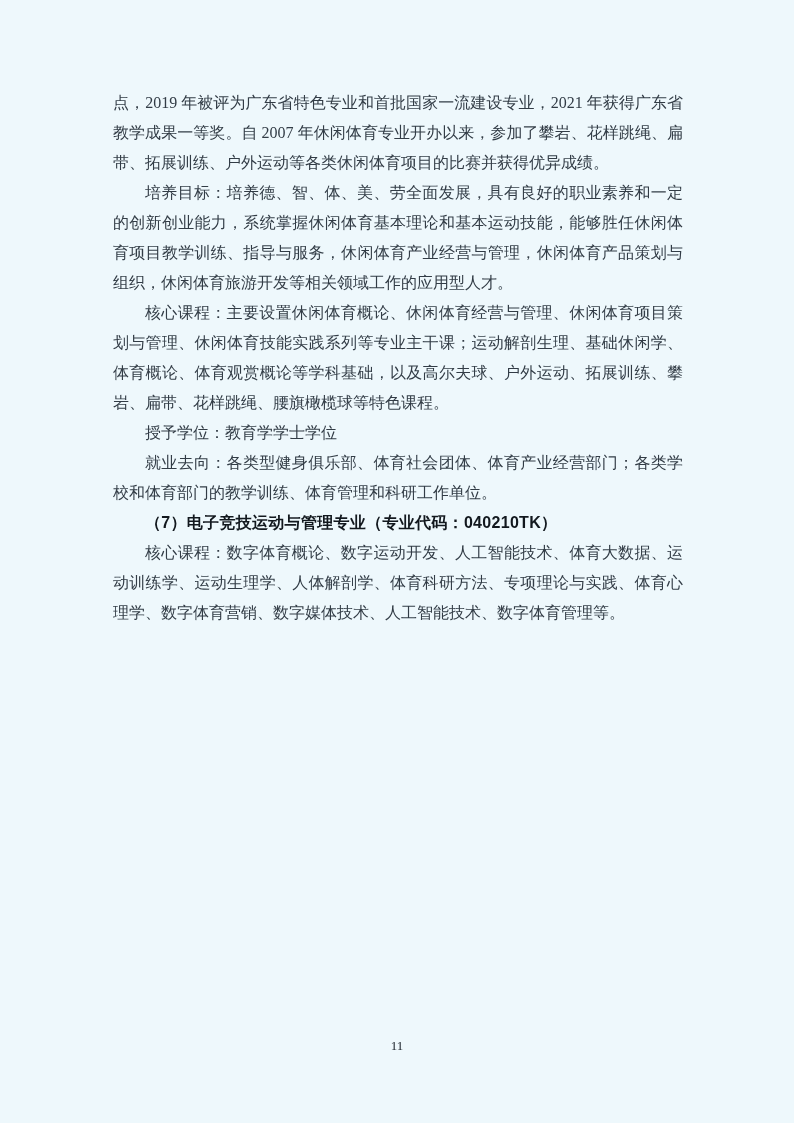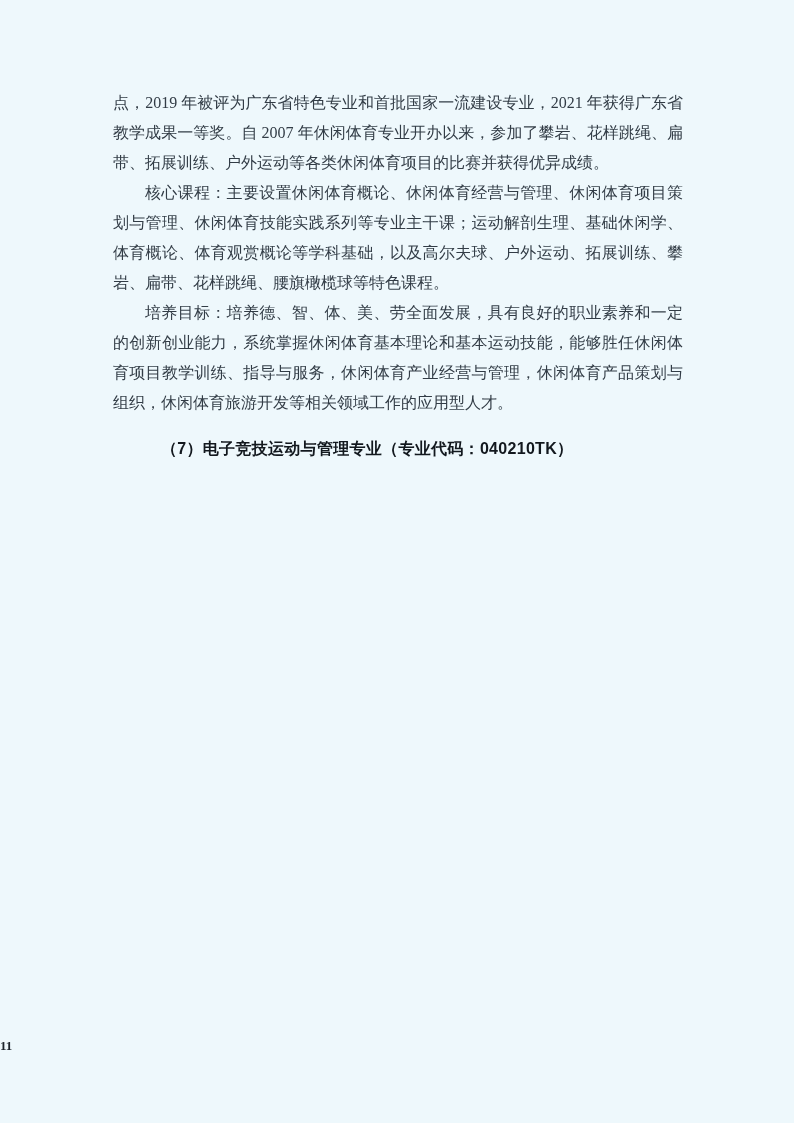--- a/index.html
+++ b/index.html
@@ -29,46 +29,48 @@
   }
   p.para {
     margin: 0;
     padding: 0;
     text-indent: 2em;
   }
   p.para.continuation {
     text-indent: 0;
   }
   p.heading {
-    margin: 16px;
+    margin: 0;
     padding: 0;
     text-indent: 2em;
     font-weight: 700;
     color: #12181e;
     font-family: "Liberation Sans", "DejaVu Sans", sans-serif;
     font-size: 16px;
     letter-spacing: 0.3px;
   }
   .page-number {
     position: absolute;
     top: 1038px;
     left: 0;
     width: 100%;
-    text-align: left;
+    text-align: center;
     font-size: 13px;
     color: #1c242c;
     font-family: "Liberation Serif", "DejaVu Serif", serif;
-    font-weight: bold;
   }
 </style>
 </head>
 <body>
 
 <div class="page">
   <div class="content">
     <p class="para continuation">点，2019 年被评为广东省特色专业和首批国家一流建设专业，2021 年获得广东省教学成果一等奖。自 2007 年休闲体育专业开办以来，参加了攀岩、花样跳绳、扁带、拓展训练、户外运动等各类休闲体育项目的比赛并获得优异成绩。</p>
+    <p class="para">培养目标：培养德、智、体、美、劳全面发展，具有良好的职业素养和一定的创新创业能力，系统掌握休闲体育基本理论和基本运动技能，能够胜任休闲体育项目教学训练、指导与服务，休闲体育产业经营与管理，休闲体育产品策划与组织，休闲体育旅游开发等相关领域工作的应用型人才。</p>
     <p class="para">核心课程：主要设置休闲体育概论、休闲体育经营与管理、休闲体育项目策划与管理、休闲体育技能实践系列等专业主干课；运动解剖生理、基础休闲学、体育概论、体育观赏概论等学科基础，以及高尔夫球、户外运动、拓展训练、攀岩、扁带、花样跳绳、腰旗橄榄球等特色课程。</p>
-    <p class="para">培养目标：培养德、智、体、美、劳全面发展，具有良好的职业素养和一定的创新创业能力，系统掌握休闲体育基本理论和基本运动技能，能够胜任休闲体育项目教学训练、指导与服务，休闲体育产业经营与管理，休闲体育产品策划与组织，休闲体育旅游开发等相关领域工作的应用型人才。</p>
+    <p class="para">授予学位：教育学学士学位</p>
+    <p class="para">就业去向：各类型健身俱乐部、体育社会团体、体育产业经营部门；各类学校和体育部门的教学训练、体育管理和科研工作单位。</p>
     <p class="heading">（7）电子竞技运动与管理专业（专业代码：040210TK）</p>
+    <p class="para">核心课程：数字体育概论、数字运动开发、人工智能技术、体育大数据、运动训练学、运动生理学、人体解剖学、体育科研方法、专项理论与实践、体育心理学、数字体育营销、数字媒体技术、人工智能技术、数字体育管理等。</p>
   </div>
 
   <div class="page-number">11</div>
 </div>
 
 </body></html>

